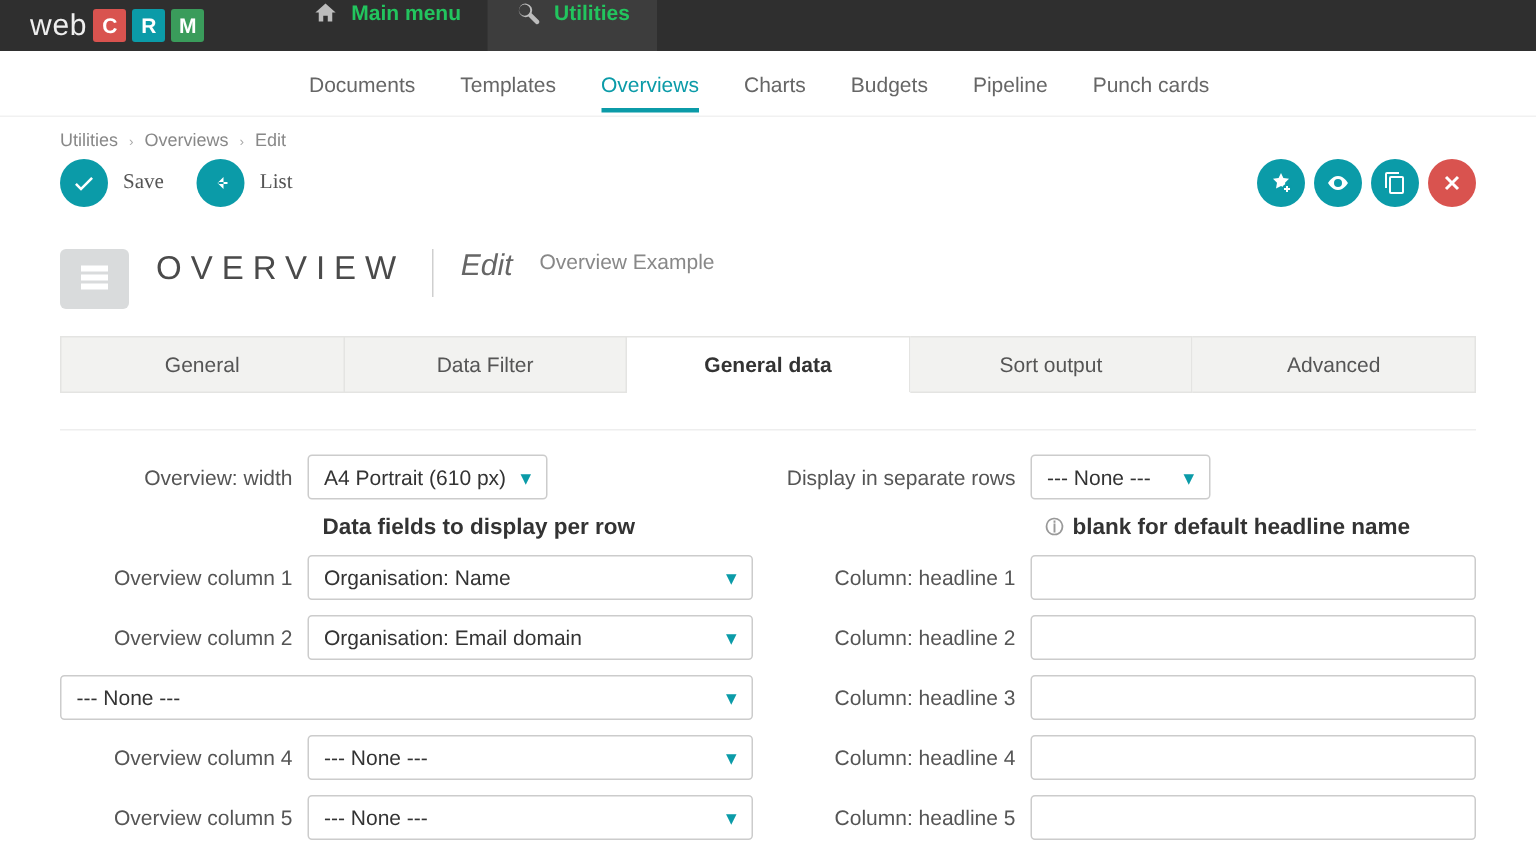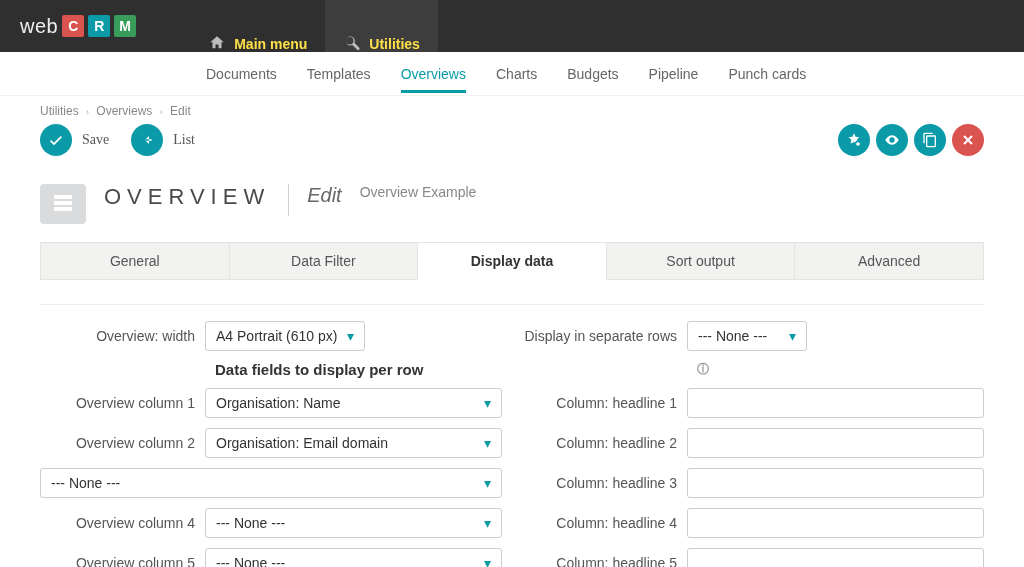--- a/index.html
+++ b/index.html
@@ -1,28 +1,28 @@
 <!DOCTYPE html>
 <html><head>
 <meta charset="utf-8">
 <style>
 * { box-sizing: border-box; margin: 0; padding: 0; }
 body { font-family: "Segoe UI", Arial, sans-serif; font-size: 14px; color: #444; background: #fff; width: 1024px; }
 
 
-.topbar { background: #2f2f2f; height: 52px; display: flex; align-items: center; }
+.topbar { background: #2f2f2f; height: 34px; display: flex; align-items: center; }
 .logo-area { display: flex; align-items: center; padding: 0 14px 0 20px; gap: 4px; }
 .logo-text { color: #eee; font-size: 20px; font-weight: 400; letter-spacing: 0.5px; }
 .logo-box { width: 22px; height: 22px; display: inline-flex; align-items: center; justify-content: center; color: #fff; font-weight: 700; font-size: 14px; border-radius: 2px; }
 .lb-c { background: #d9534f; }
 .lb-r { background: #0b9ba8; }
 .lb-m { background: #3a9c5b; }
 
 .topnav { display: flex; align-items: center; height: 100%; margin-left: 40px; }
-.topnav-item { height: 100%; display: flex; align-items: flex-end; padding: 0 18px; gap: 8px; color: #fde047; font-weight: 600; font-size: 14px; cursor: pointer; }
+.topnav-item { height: 100%; display: flex; align-items: flex-start; padding: 0 18px; gap: 8px; color: #22c55e; font-weight: 600; font-size: 14px; cursor: pointer; }
 .topnav-item.active { background: #3d3d3d; }
 .topnav-icon { width: 18px; height: 18px; display: inline-block; }
 
 
 .subnav { background: #fff; height: 44px; display: flex; align-items: center; gap: 30px; padding-left: 206px; border-bottom: 1px solid #f1f1f1; }
 .subnav-item { color: #666; font-size: 14px; padding: 11px 0; cursor: pointer; }
 .subnav-item.active { color: #0b9ba8; border-bottom: 3px solid #0b9ba8; padding-bottom: 8px; font-weight: 500; }
 
 
 .breadcrumb { color: #888; font-size: 12px; padding: 8px 0 0 40px; }
@@ -163,21 +163,21 @@
   </div>
   <span class="section-title">OVERVIEW</span>
   <span class="section-divider"></span>
   <span class="section-edit">Edit</span>
   <span class="section-subtitle">Overview Example</span>
 </div>
 
 <div class="tabs-row">
   <div class="tab">General</div>
   <div class="tab">Data Filter</div>
-  <div class="tab active">Display data</div>
+  <div class="tab active">General data</div>
   <div class="tab">Sort output</div>
   <div class="tab">Advanced</div>
 </div>
 
 <div class="divider-line"></div>
 
 <div class="form-area">
 
   <div class="form-col">
     <div class="form-row">
@@ -228,20 +228,21 @@
   <div class="form-col">
     <div class="form-row">
       <div class="form-label">Display in separate rows</div>
       <div class="select-box narrow" style="flex:0 1 120px">
         <span>--- None ---</span>
         <span class="caret">▾</span>
       </div>
     </div>
     <div class="section-sub-head">
       <span class="info-icon">ⓘ</span>
+      <span>blank for default headline name</span>
     </div>
     <div class="form-row">
         <div class="form-label">Column: headline 1</div>
         <input class="text-input" style="">
       </div>
     <div class="form-row">
         <div class="form-label">Column: headline 2</div>
         <input class="text-input" style="">
       </div>
     <div class="form-row">

